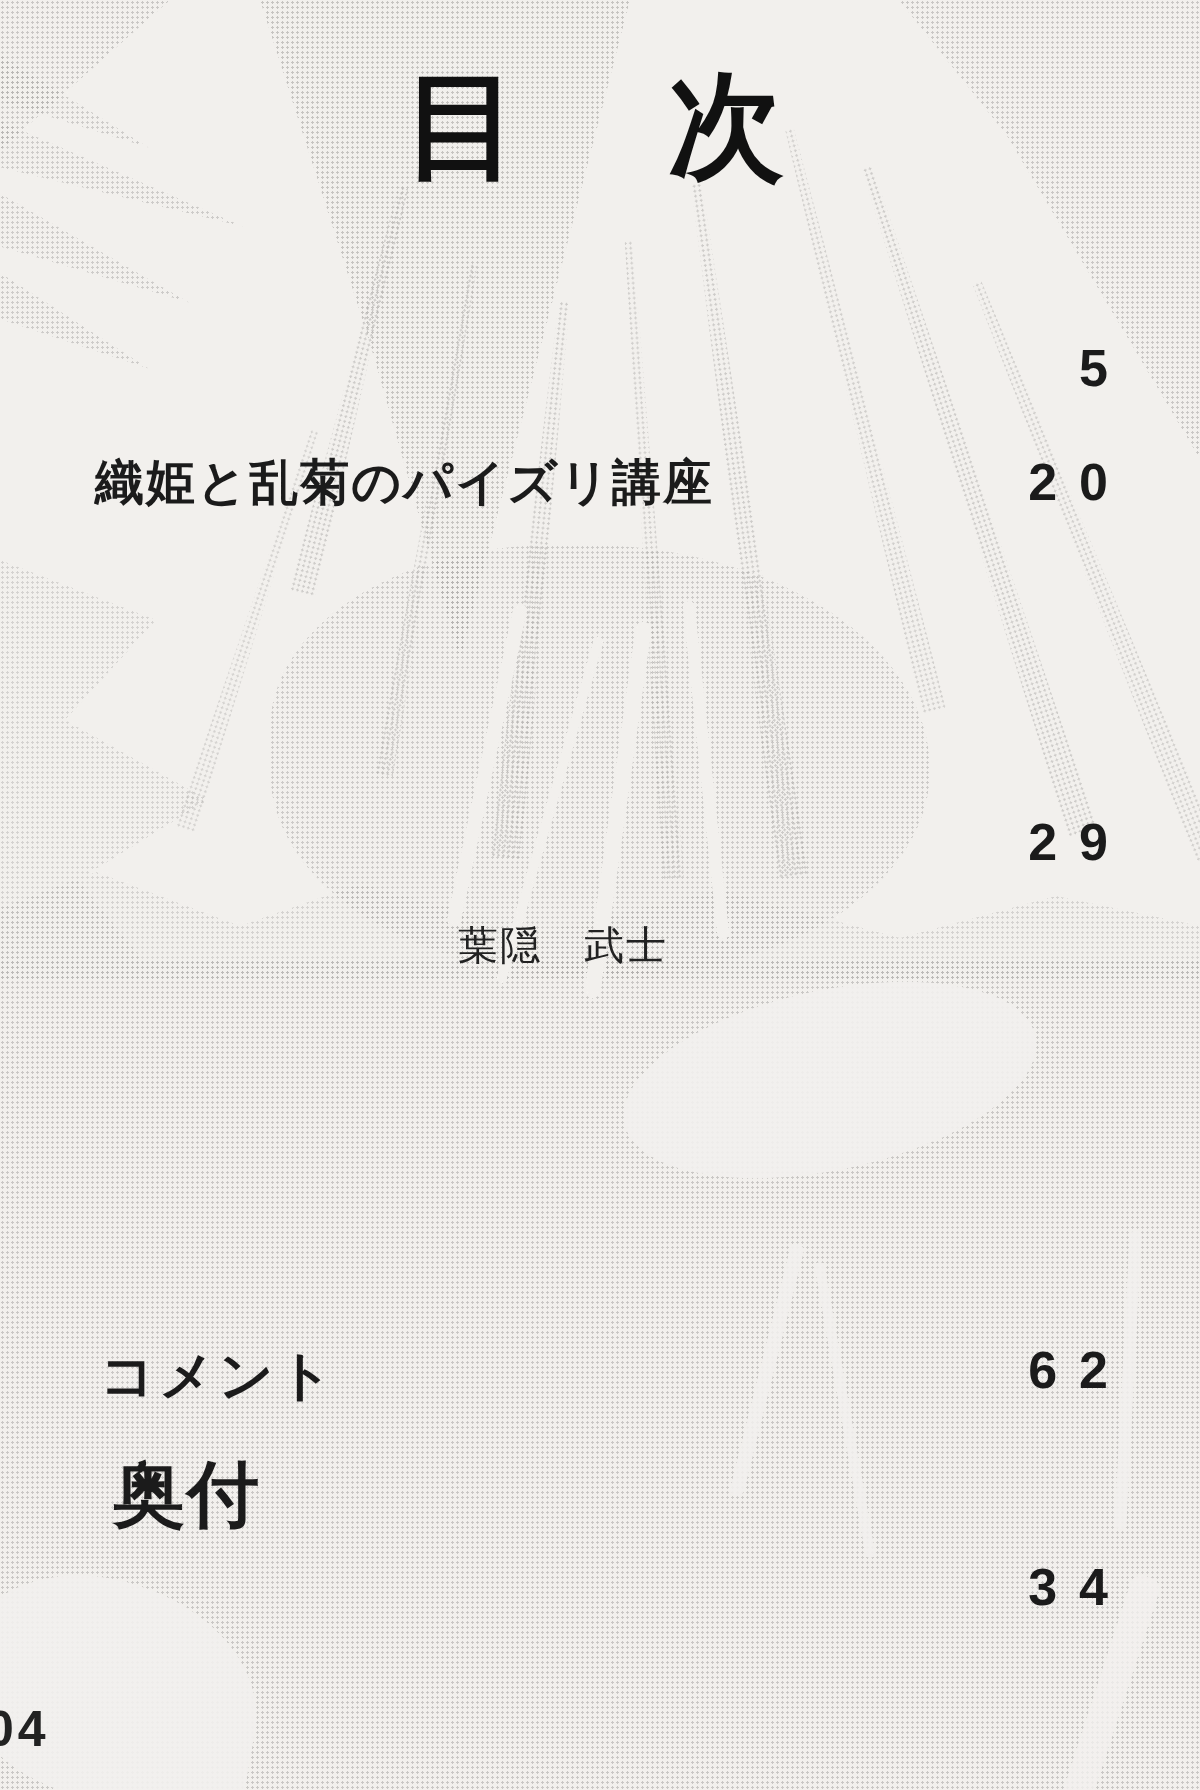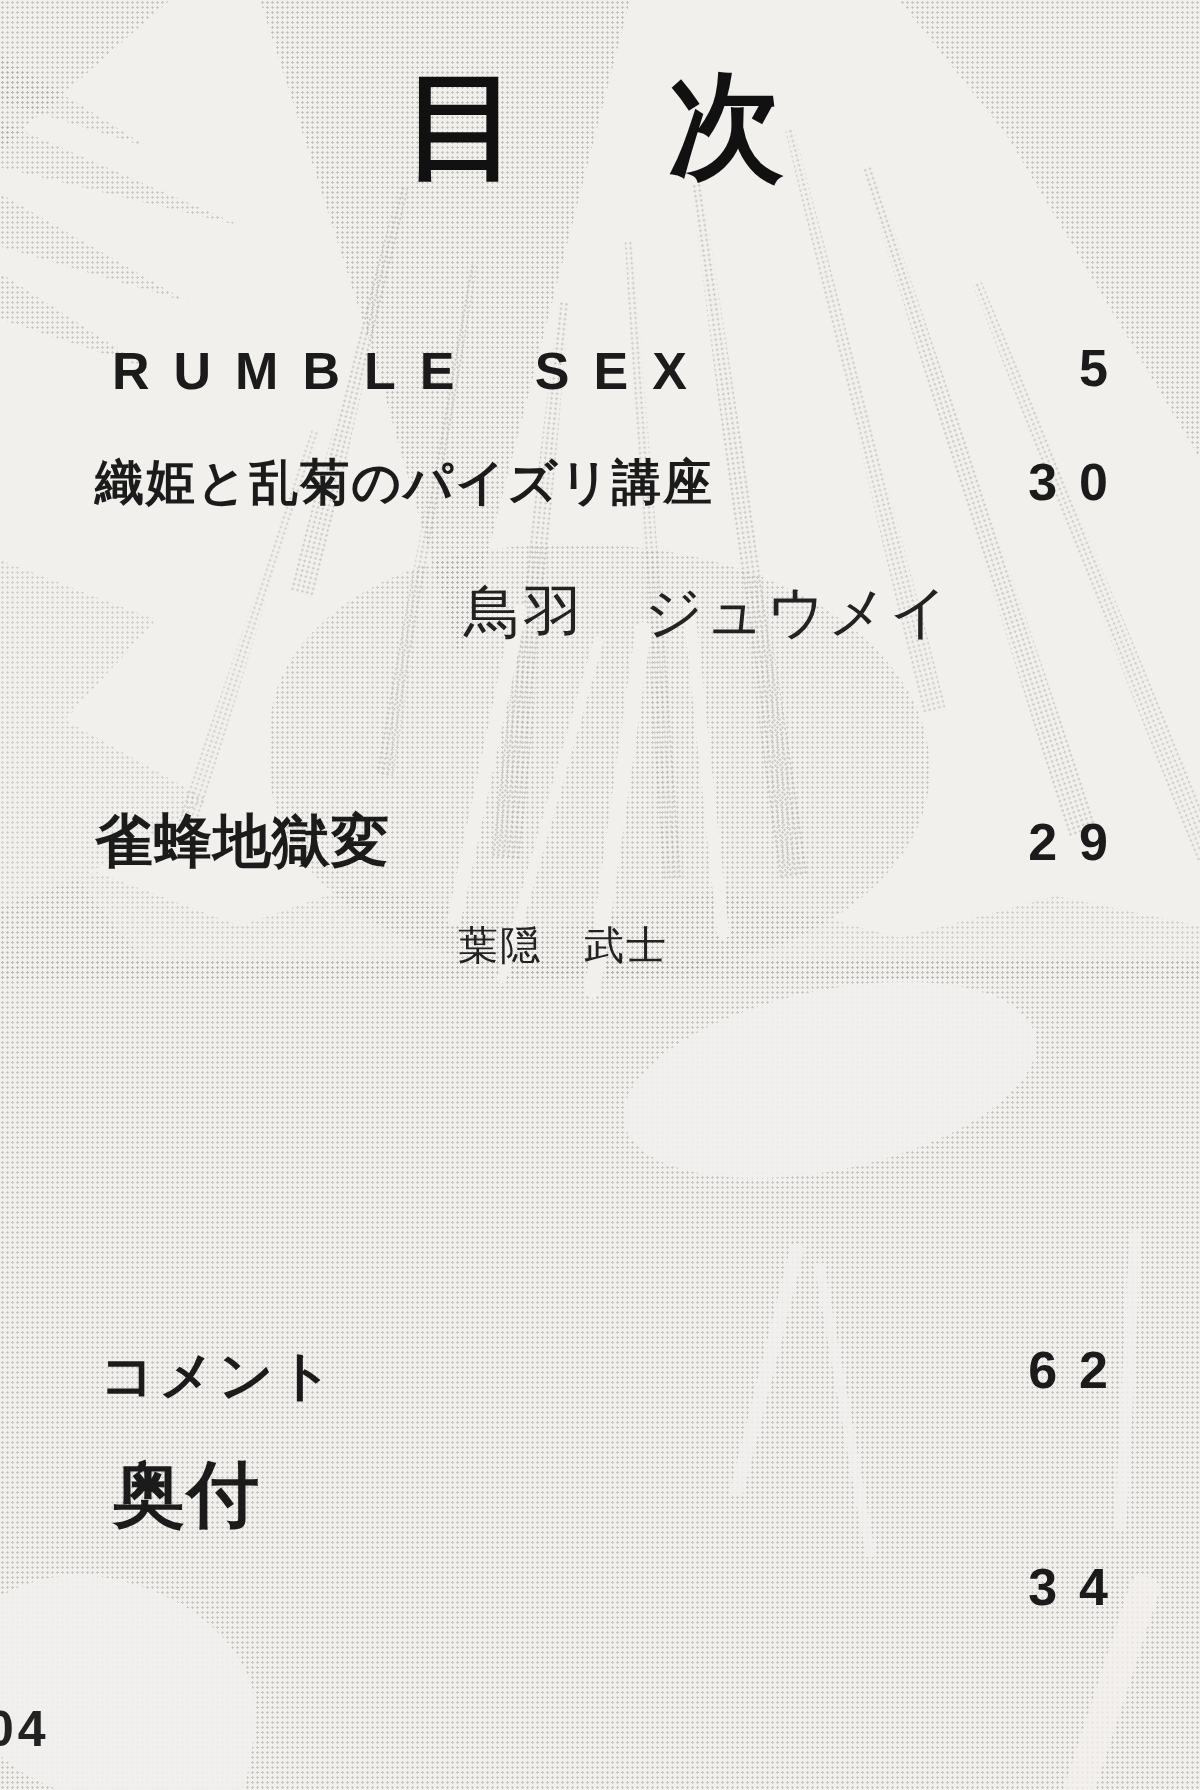--- a/index.html
+++ b/index.html
@@ -111,28 +111,25 @@
     <div class="white-streak w5"></div>
     <div class="white-streak w6"></div>
     <div class="white-streak w7"></div>
     <div class="white-streak w8"></div>
     <div class="white-streak w9"></div>
     <div class="white-streak w10"></div>
   </div>
 
   <div id="title" class="txt gothic">目次</div>
 
-  <div class="txt gothic e0-title">RUMBLE SEX</div>
   <div class="txt gothic pnum p0">5</div>
 
   <div class="txt gothic e1-title">織姫と乱菊のパイズリ講座</div>
-  <div class="txt gothic pnum p1">30</div>
-  <div class="txt mincho a1">鳥羽　ジュウメイ</div>
+  <div class="txt gothic pnum p1">20</div>
 
-  <div class="txt gothic e2-title">雀蜂地獄変</div>
   <div class="txt gothic pnum p2">29</div>
   <div class="txt mincho a2">葉隠　武士</div>
 
   <div class="txt gothic e3-title">コメント</div>
   <div class="txt gothic pnum p3">62</div>
 
   <div class="txt gothic e4-title">奥付</div>
   <div class="txt gothic pnum p4">34</div>
 
   <div id="corner-num" class="txt gothic">04</div>

